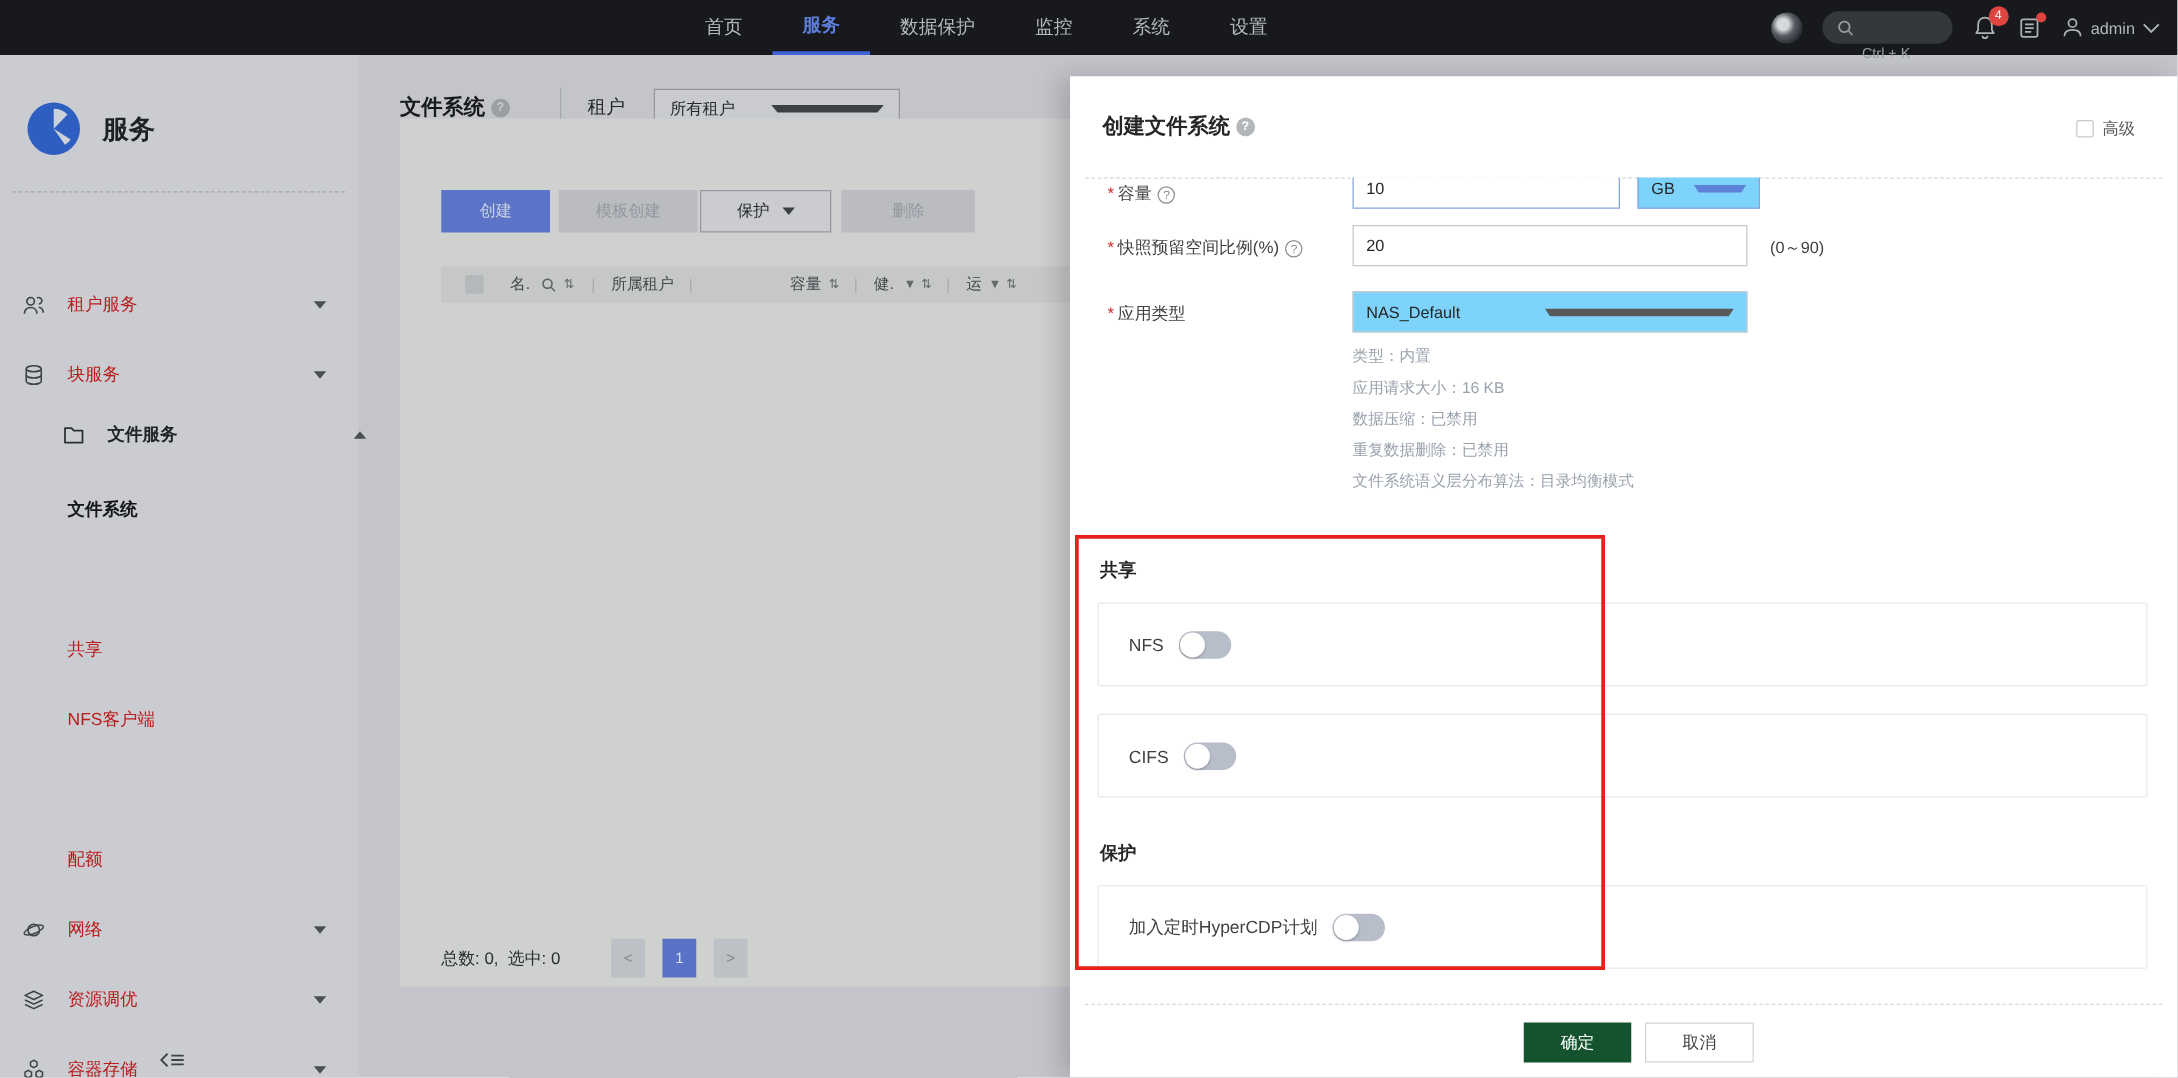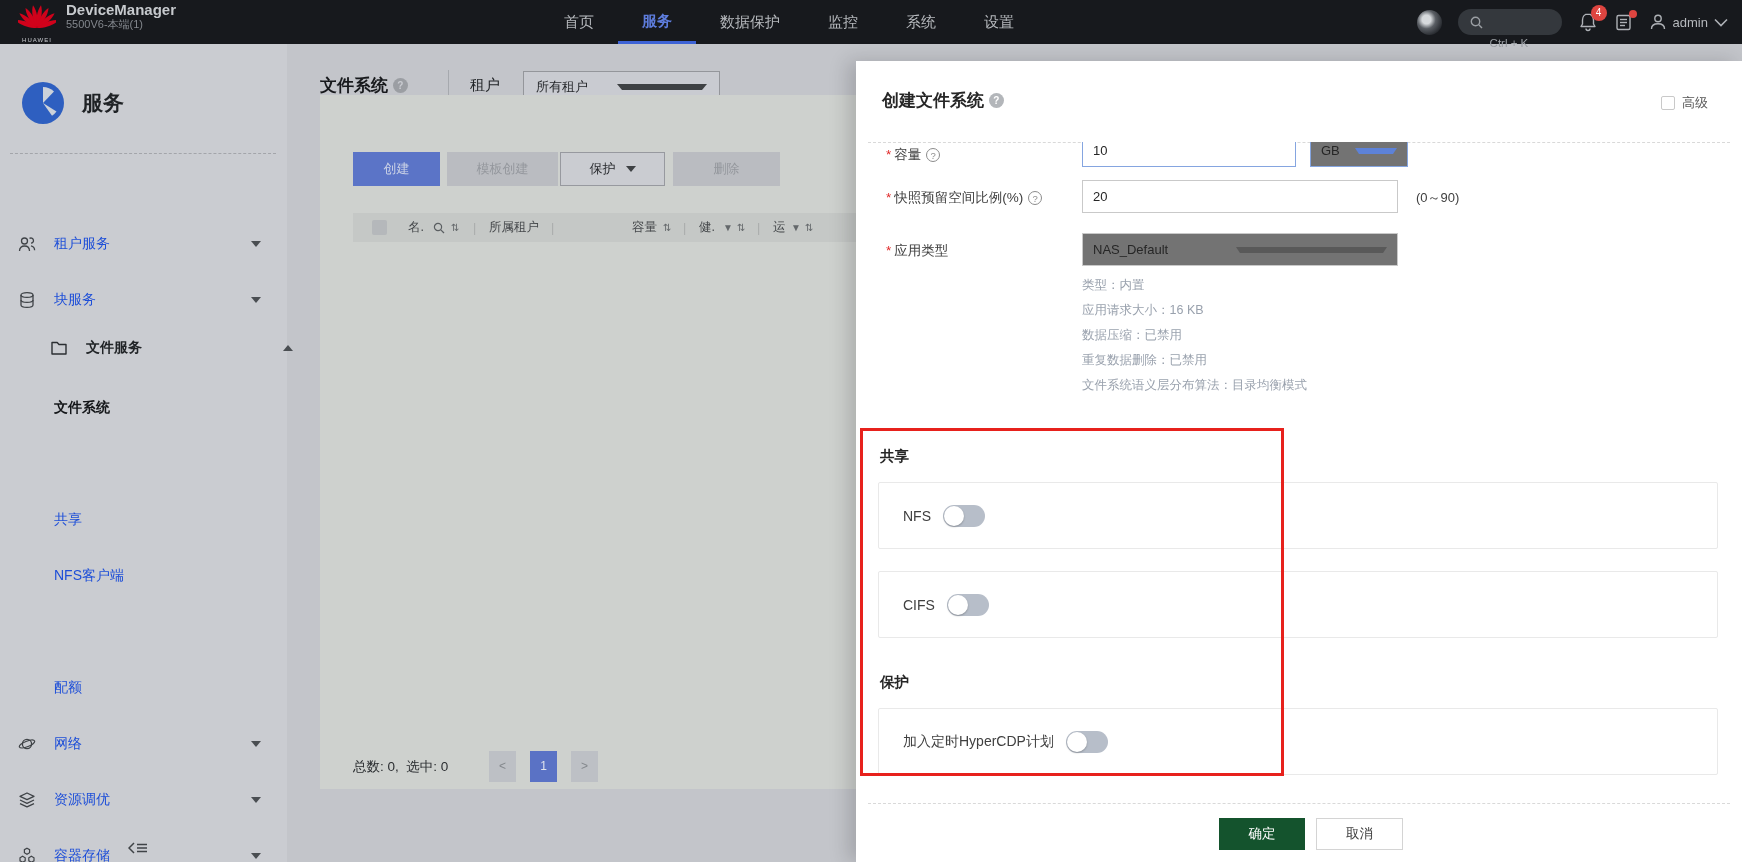--- a/index.html
+++ b/index.html
@@ -29,21 +29,21 @@
   .dot { position:absolute; top:-3px; right:-4px; width:8px; height:8px; border-radius:50%; background:#de4540; }
   .admin-label { color:#b6b9bd; font-size:13px; }
 
   
   .sidebar { position:absolute; left:0; top:44px; width:287px; height:818px; background:#caccd1; z-index:1; }
   .svc-head { position:absolute; left:20px; top:36px; display:flex; align-items:center; gap:16px; }
   .svc-title { font-size:21px; font-weight:bold; color:#1f2225; }
   .side-divider { position:absolute; left:10px; top:109px; width:266px; border-top:1px dashed #a3a5aa; }
   .side-item { position:absolute; left:0; width:287px; height:40px; display:flex; align-items:center; cursor:pointer; }
   .side-item .s-icon { position:absolute; left:18px; width:18px; height:18px; }
-  .side-item .s-label { position:absolute; left:54px; font-size:14px; color:#1d4ed8; }
+  .side-item .s-label { position:absolute; left:54px; font-size:14px; color:#b91c1c; }
   .side-item .s-label.parent-bold { font-weight:bold; color:#212427; }
   .side-item .s-label.child-active { font-weight:bold; color:#141619; }
   .chev { position:absolute; right:26px; width:0; height:0; }
   .chev.down { border-left:5px solid transparent; border-right:5px solid transparent; border-top:6px solid #4a4e52; }
   .chev.up { border-left:5px solid transparent; border-right:5px solid transparent; border-bottom:6px solid #4a4e52; }
   .collapse { position:absolute; left:128px; top:797px; cursor:pointer; }
 
   
   .page-title { position:absolute; left:320px; top:74px; font-size:17px; font-weight:bold; color:#17191c; z-index:1; }
   .help-dim { display:inline-block; width:15px; height:15px; border-radius:50%; background:#9b9ea3;
@@ -84,21 +84,21 @@
   .adv span { font-size:13px; color:#595959; }
   .dash { position:absolute; left:12px; right:12px; border-top:1px dashed #d9d9d9; }
   .f-label { position:absolute; left:30px; font-size:13.5px; color:#404040; white-space:nowrap; }
   .req { color:#e02929; margin-right:3px; }
   .help-out { display:inline-block; width:14px; height:14px; border:1px solid #8c8c8c; border-radius:50%;
     color:#8c8c8c; font-size:9.5px; line-height:13px; text-align:center; margin-left:5px; cursor:pointer; }
   .clip { position:absolute; left:0; top:81px; width:886px; height:27px; overflow:hidden; }
   .inp { position:absolute; height:33px; border:1px solid #c9c9c9; font-size:13px; color:#262626;
     padding:0 10px; background:#fff; outline:none; font-family:inherit; }
   .inp-blue { border-color:#85a5e0; }
-  .sel { position:absolute; height:33px; border:1px solid #c9c9c9; background:#737373; display:flex;
+  .sel { position:absolute; height:33px; border:1px solid #c9c9c9; background:#7dd3fc; display:flex;
     align-items:center; padding:0 10px; cursor:pointer; }
   .sel span { flex:1; font-size:13px; color:#262626; }
   .sel .tri { border-top-color:#595959; border-left-width:4.5px; border-right-width:4.5px; }
   .sel.blue { border-color:#85a5e0; }
   .sel.blue .tri { border-top-color:#5d82d8; }
   .hint { position:absolute; font-size:13px; color:#404040; }
   .info-line { position:absolute; left:226px; font-size:12.5px; color:#99a1ad; white-space:nowrap; }
   .sec-h { position:absolute; left:24px; font-size:14.5px; font-weight:bold; color:#262626; }
   .tcard { position:absolute; left:22px; width:840px; height:67px; border:1px solid #e9e9e9; border-radius:2px;
     background:#fff; display:flex; align-items:center; padding-left:24px; gap:12px; }
@@ -116,41 +116,20 @@
     border:3px solid #e7211c; z-index:60; pointer-events:none; }
 
   svg { display:block; }
 </style>
 </head>
 <body>
 
 <div id="app">
 
   <div class="topbar">
-    <div class="brand">
-      <div>
-        <svg width="38" height="36" viewBox="0 0 38 36">
-          <g transform="translate(19,27)" fill="#d0021b">
-            <path transform="rotate(-70)" d="M0,0 C-3,-8 -3,-17 0,-23 C3,-17 3,-8 0,0 Z"></path>
-            <path transform="rotate(-50)" d="M0,0 C-3,-8 -3,-17 0,-23 C3,-17 3,-8 0,0 Z"></path>
-            <path transform="rotate(-30)" d="M0,0 C-3,-8 -3,-17 0,-23 C3,-17 3,-8 0,0 Z"></path>
-            <path transform="rotate(-10)" d="M0,0 C-3,-8 -3,-17 0,-23 C3,-17 3,-8 0,0 Z"></path>
-            <path transform="rotate(10)" d="M0,0 C-3,-8 -3,-17 0,-23 C3,-17 3,-8 0,0 Z"></path>
-            <path transform="rotate(30)" d="M0,0 C-3,-8 -3,-17 0,-23 C3,-17 3,-8 0,0 Z"></path>
-            <path transform="rotate(50)" d="M0,0 C-3,-8 -3,-17 0,-23 C3,-17 3,-8 0,0 Z"></path>
-            <path transform="rotate(70)" d="M0,0 C-3,-8 -3,-17 0,-23 C3,-17 3,-8 0,0 Z"></path>
-          </g>
-        </svg>
-        <div class="huawei-word">HUAWEI</div>
-      </div>
-      <div class="brand-text">
-        <div class="t1">DeviceManager</div>
-        <div class="t2">5500V6-本端(1)</div>
-      </div>
-    </div>
 
     <div class="nav">
       <div class="nav-item">首页</div>
       <div class="nav-item active">服务</div>
       <div class="nav-item">数据保护</div>
       <div class="nav-item">监控</div>
       <div class="nav-item">系统</div>
       <div class="nav-item">设置</div>
     </div>
 

